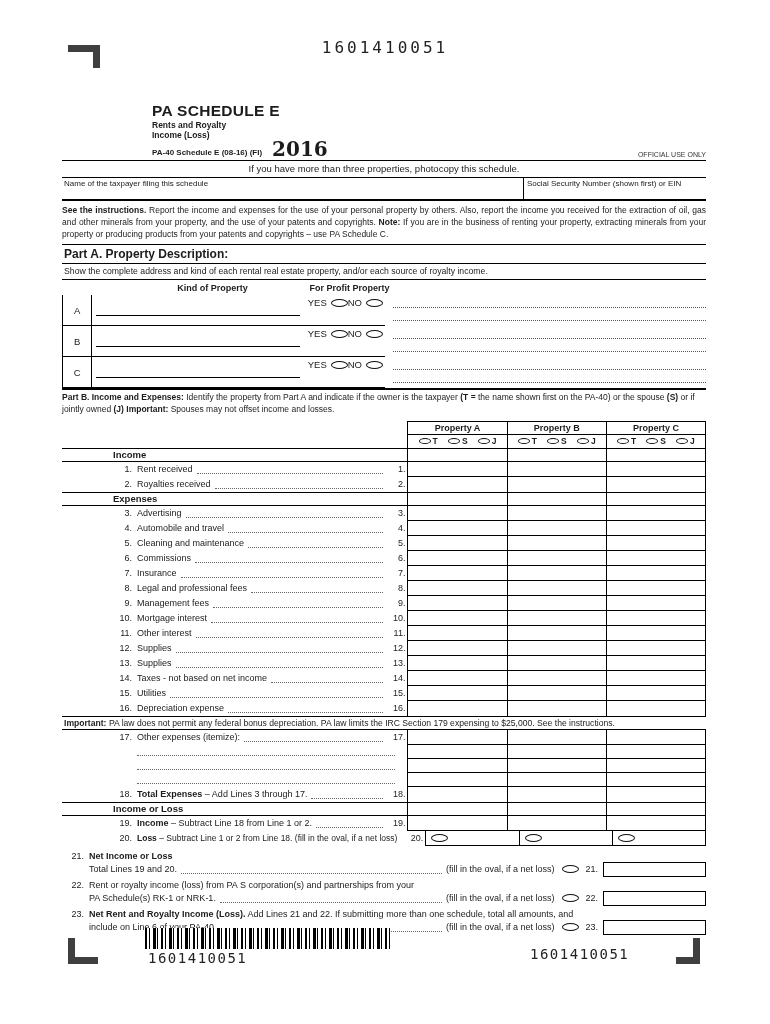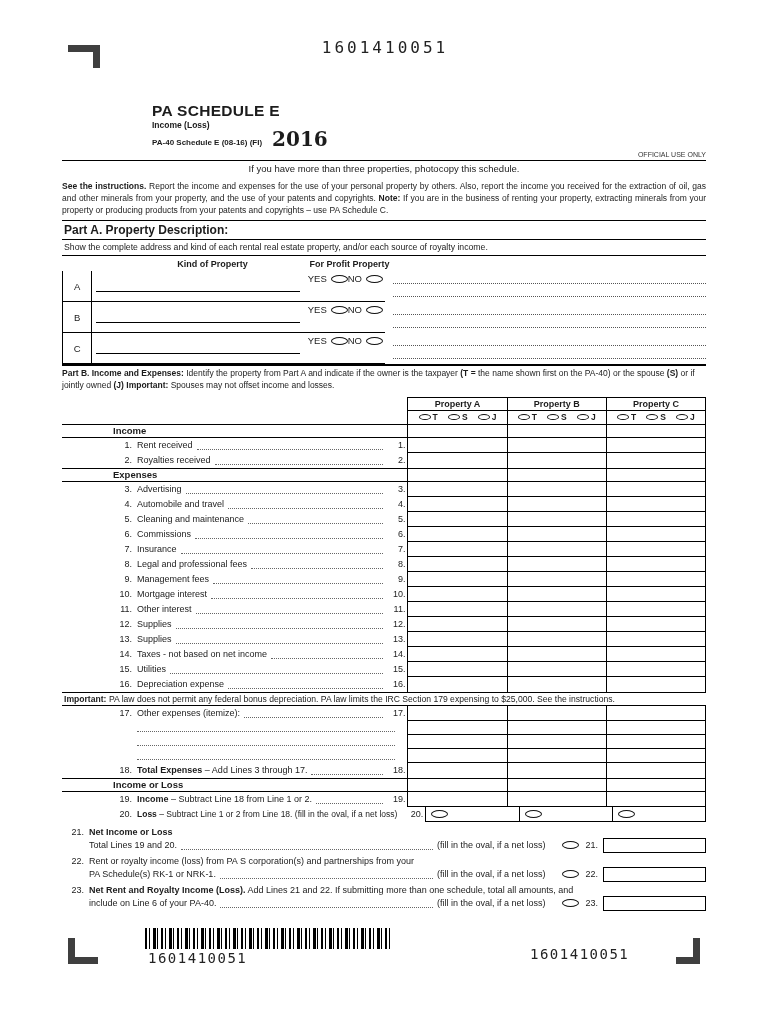--- a/index.html
+++ b/index.html
@@ -89,21 +89,21 @@
   .ovcell { display:flex; align-items:center; padding-left:5px; }
 
   .imp { border-top:1px solid #000; border-bottom:1px solid #000; font-size:8.6px; height:14px; line-height:13px;
          white-space:nowrap; overflow:hidden; padding-left:2px; }
 
   
   .tail { padding-top:2px; }
   .trow { display:flex; font-size:9px; margin-top:3px; align-items:baseline; }
   .tnum { width:22px; text-align:right; flex-shrink:0; margin-right:5px; }
   .trow2 { display:flex; align-items:center; font-size:9px; padding-left:27px; margin-top:1px; }
-  .fn { margin-right:17px; white-space:nowrap; }
+  .fn { margin-right:8px; white-space:nowrap; }
   .tref { margin:0 5px 0 6px; flex-shrink:0; }
   .abox { width:103px; height:15px; border:1px solid #000; background:#fff; flex-shrink:0; }
 
   
   .barcode { position:absolute; left:145px; top:928px; width:245px; height:21px;
              background:repeating-linear-gradient(90deg,#000 0 2px,#fff 2px 4px,#000 4px 5px,#fff 5px 8px,#000 8px 11px,#fff 11px 12px,#000 12px 13px,#fff 13px 16px); }
   .bcnum-left  { position:absolute; left:148px; top:950px; font-size:14px; letter-spacing:1.5px; color:#222; }
   .bcnum-right { position:absolute; left:530px; top:946px; font-size:14px; letter-spacing:1.5px; color:#222; }
 </style>
 </head>
@@ -115,31 +115,40 @@
   <div class="mark bl"></div>
   <div class="mark br"></div>
 
   <div class="topnum mono">1601410051</div>
 
   <div class="content">
 
     <div class="form-header">
       <div class="title-block">
         <div class="ftitle">PA SCHEDULE E</div>
+        <div class="fsub">Rents and Royalty</div>
         <div class="fsub">Income (Loss)</div>
         <div class="codeline">
           <span class="fcode">PA-40 Schedule E (08-16) (FI)</span>
           <span class="fyear">2016</span>
         </div>
       </div>
       <div class="official">OFFICIAL USE ONLY</div>
     </div>
 
     <div class="photonote">If you have more than three properties, photocopy this schedule.</div>
 
+    <div class="tp-row">
+      <div class="tp-name">
+        <span>Name of the taxpayer filing this schedule</span>
+      </div>
+      <div class="tp-ssn">
+        <span>Social Security Number (shown first) or EIN</span>
+      </div>
+    </div>
 
     <div class="instr">
       <span class="b">See the instructions.</span><span> Report the income and expenses for the use of your personal property by others. Also, report the income you received for the extraction of oil, gas and other minerals from your property, and the use of your patents and copyrights. </span><span class="b">Note:</span><span> If you are in the business of renting your property, extracting minerals from your property or producing products from your patents and copyrights – use PA Schedule C.</span>
     </div>
 
     <div class="parta-title">Part A. Property Description:</div>
     <div class="parta-sub">Show the complete address and kind of each rental real estate property, and/or each source of royalty income.</div>
 
     <div class="parta-cols">
       <span class="pc-kind">Kind of Property</span>

